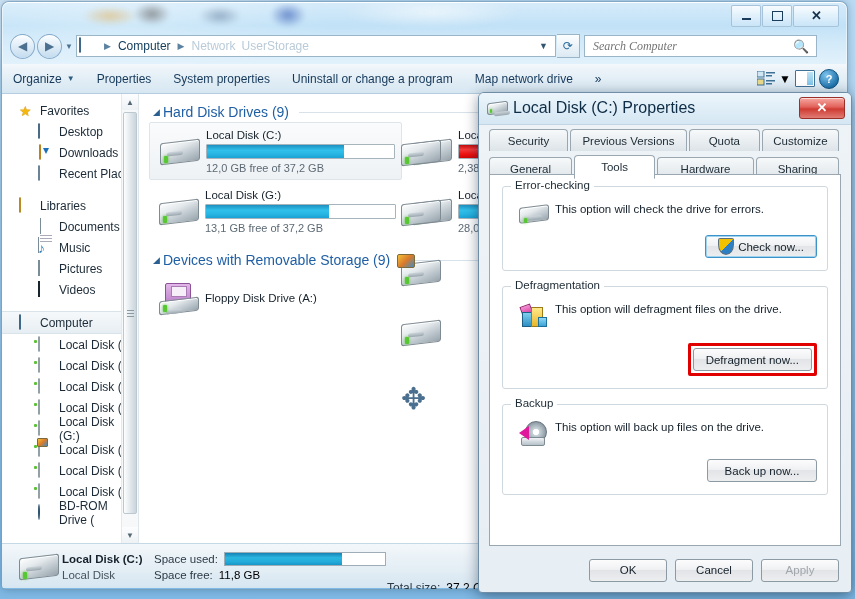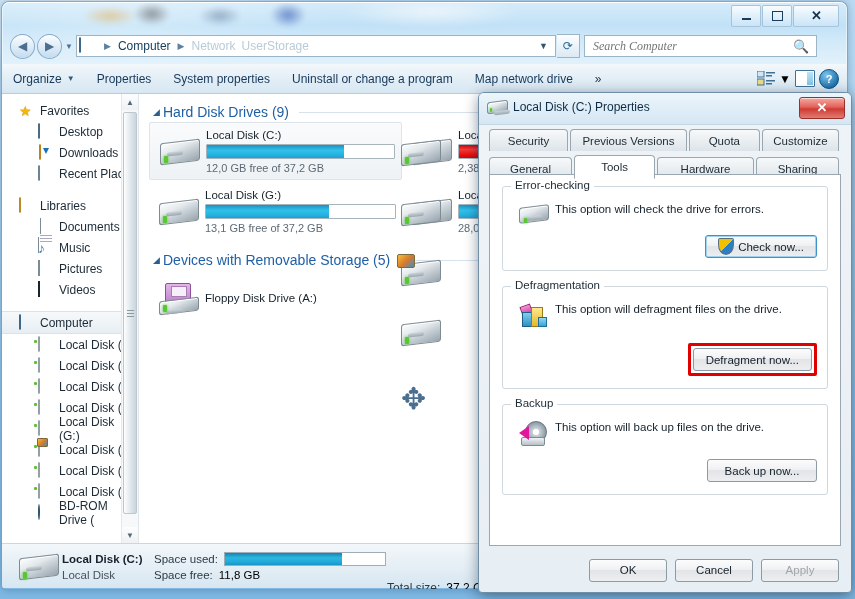--- a/index.html
+++ b/index.html
@@ -196,21 +196,21 @@
   .sb-c2{position:absolute;left:385px;top:0;height:45px;display:flex;flex-direction:column;justify-content:center;gap:3px;margin-top:30px;}
 
   
   .dlg{position:absolute;left:478px;top:92px;width:372px;height:499px;
     background:linear-gradient(180deg,#eef3f7,#e7eef4);
     border:1px solid #6f8ea6;border-radius:6px 6px 4px 4px;
     box-shadow:0 3px 14px rgba(0,25,50,.45);overflow:hidden;}
   .dlg-glass{position:absolute;left:0;top:0;width:372px;height:31px;
     background:linear-gradient(180deg,rgba(236,245,251,.96),rgba(211,230,243,.94));
     border-bottom:1px solid #c3d6e4;}
-  .dlg-title{position:absolute;left:8px;top:6px;display:flex;align-items:center;font-size:12px;color:#0d2c45;}
+  .dlg-title{position:absolute;left:8px;top:6px;display:flex;align-items:center;font-size:16px;color:#0d2c45;}
   .dlg-ico{width:20px;height:16px;position:relative;margin-right:6px;}
   .dlg-ico .hdd{left:0;top:2px;width:19px;height:10px;}
   .dlg-ico .hdd-led{left:3px;top:9px;width:2px;height:4px;}
   .dlg-close{position:absolute;right:6px;top:4px;width:44px;height:20px;border-radius:3px;
     background:linear-gradient(180deg,#f5a9a2 0%,#e2625a 45%,#cf3b32 55%,#e07c74 100%);
     border:1px solid #9c3029;display:flex;align-items:center;justify-content:center;
     color:#fff;font-family:"Liberation Serif",serif;font-size:13px;font-weight:bold;
     box-shadow:inset 0 1px 0 rgba(255,255,255,.6);}
   .tabs{position:absolute;left:10px;top:36px;width:352px;}
   .trow{display:flex;}
@@ -474,21 +474,21 @@
             <div class="bar">
               <div class="bar-fill blue" style="width:81%"></div>
             </div>
             <div class="tile-sub">28,0 GB free of 146 GB</div>
           </span>
         </div>
       </div>
 
       <div class="grp-head">
         <span class="grp-tri">◢</span>
-        <span>Devices with Removable Storage (5)</span>
+        <span>Devices with Removable Storage (9)</span>
         <span class="grp-line"></span>
       </div>
 
       <div class="tiles">
         <div class="tile">
           <span class="tile-ico">
             <span class="floppy"></span>
               <span class="hdd" style="top:20px;height:12px;"></span>
               <span class="hdd-led" style="top:26px;"></span>
           </span>

